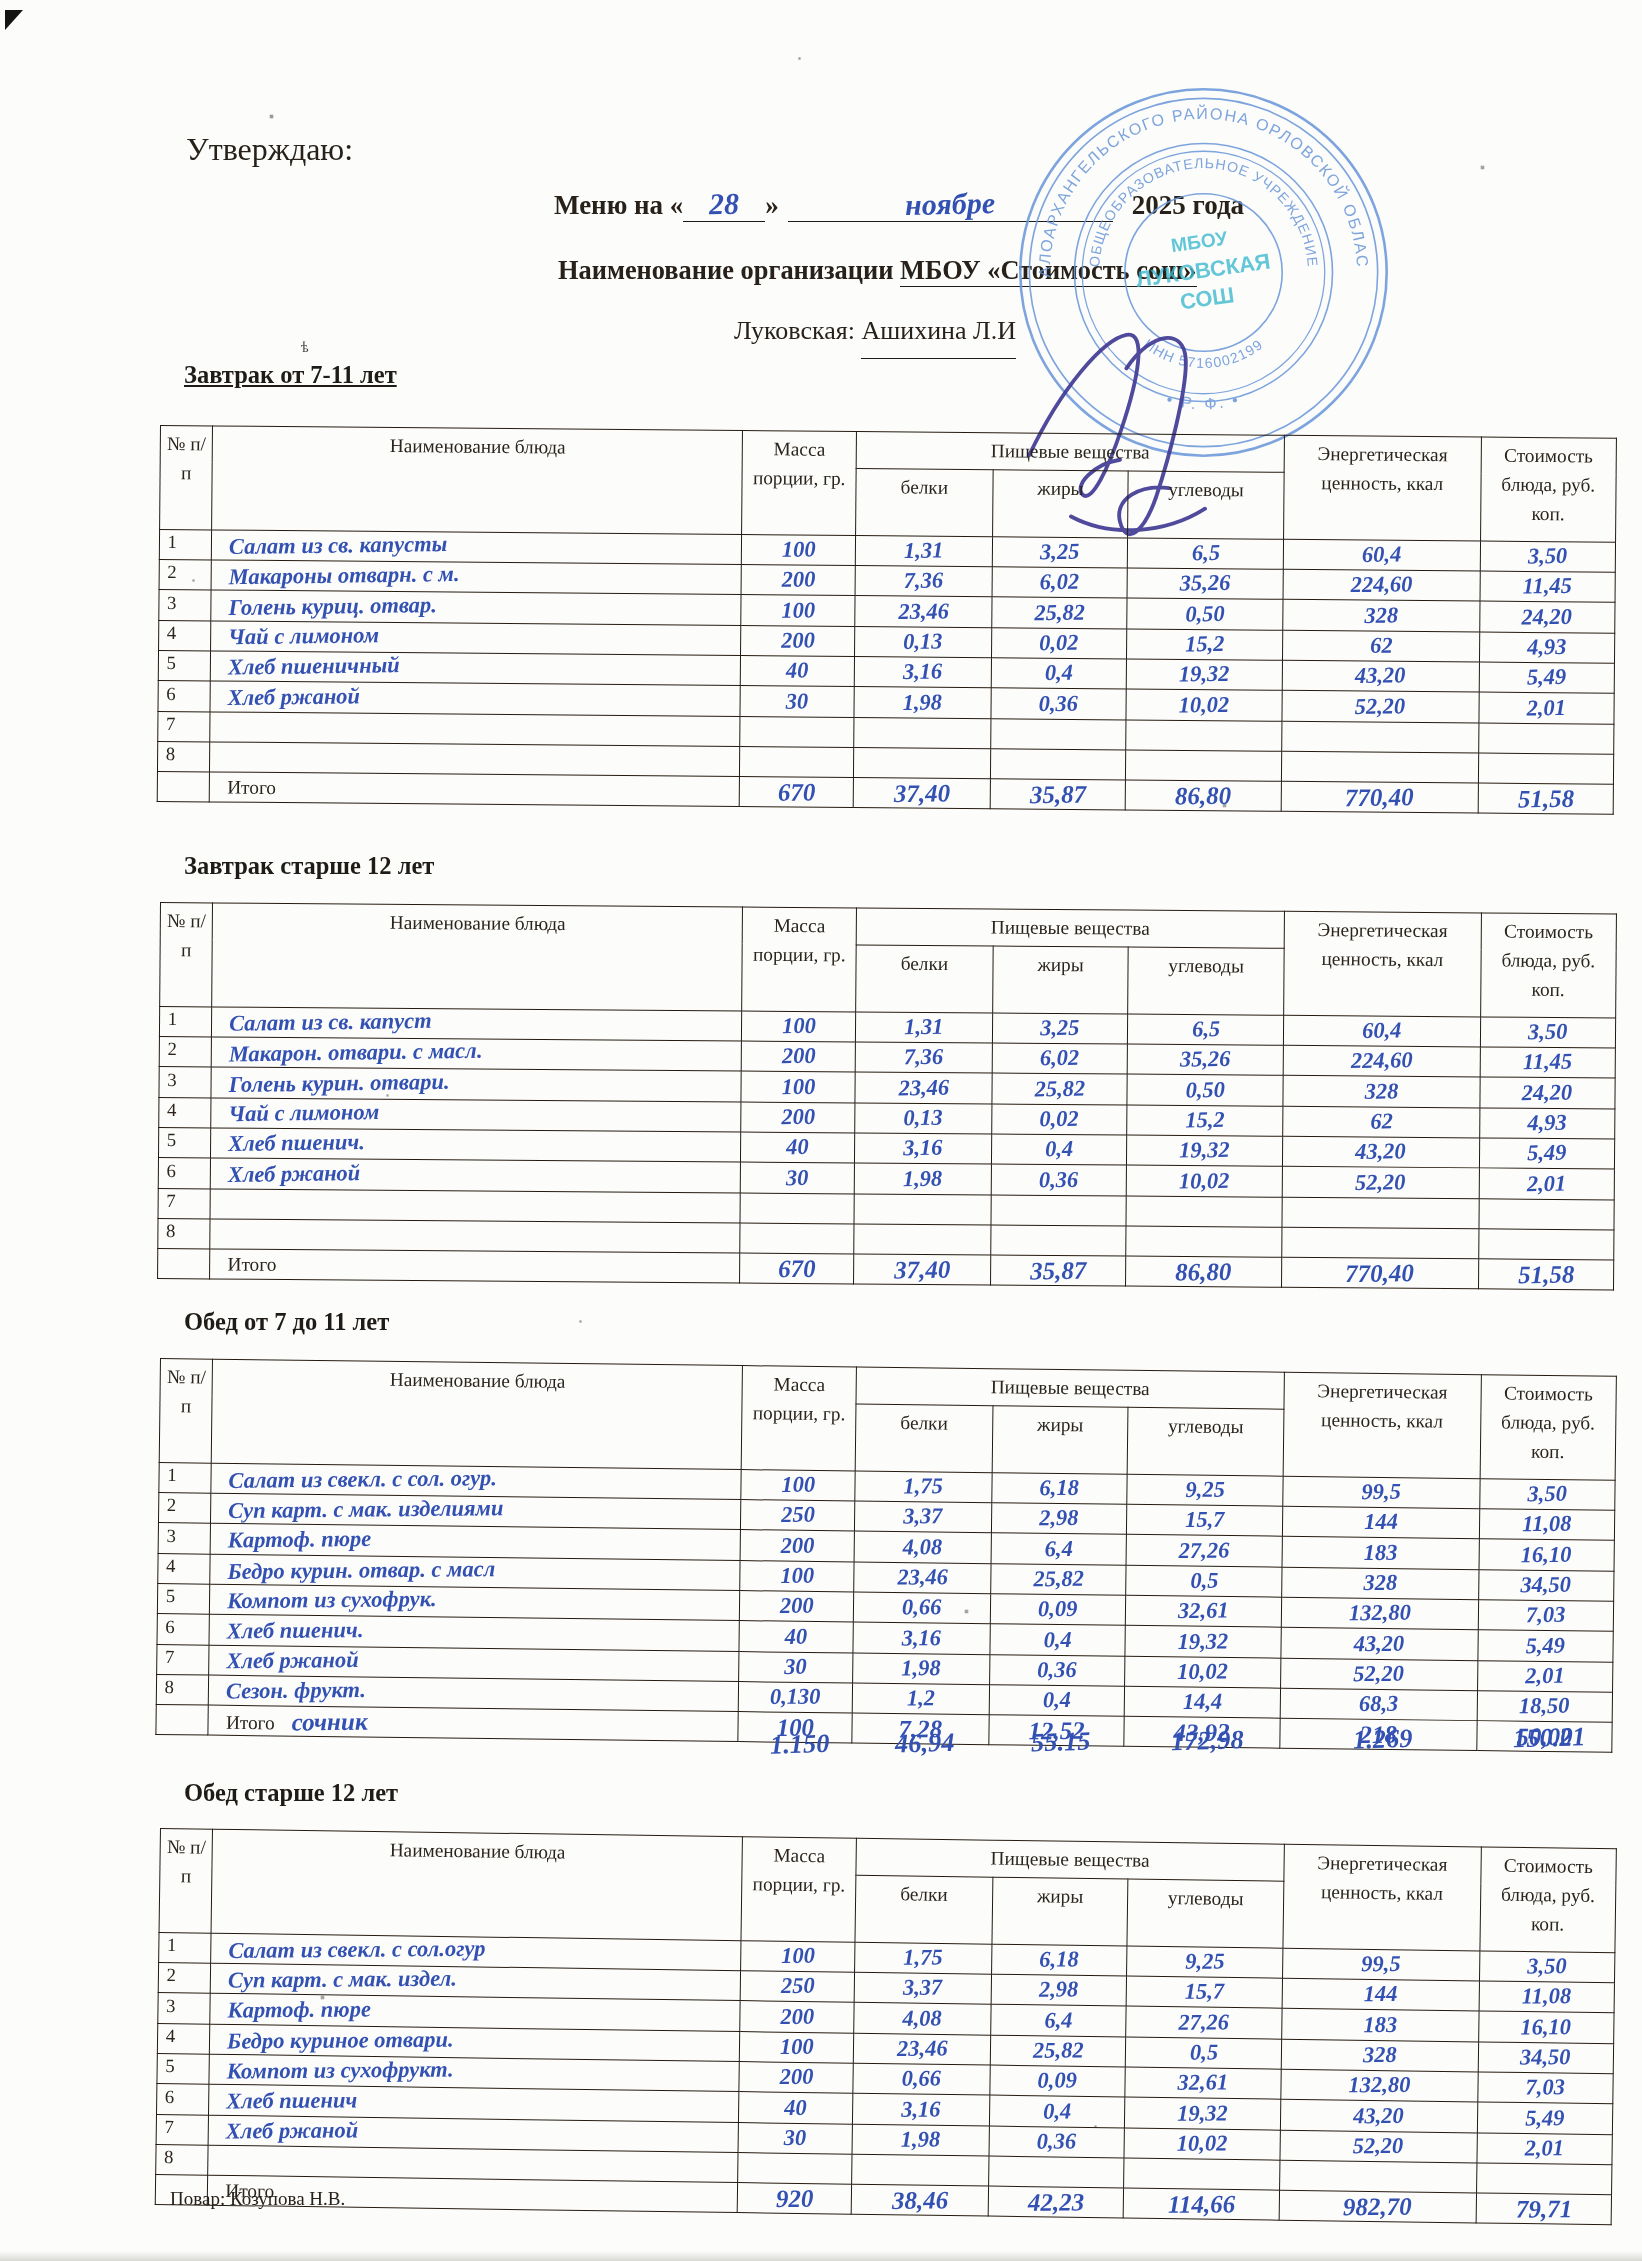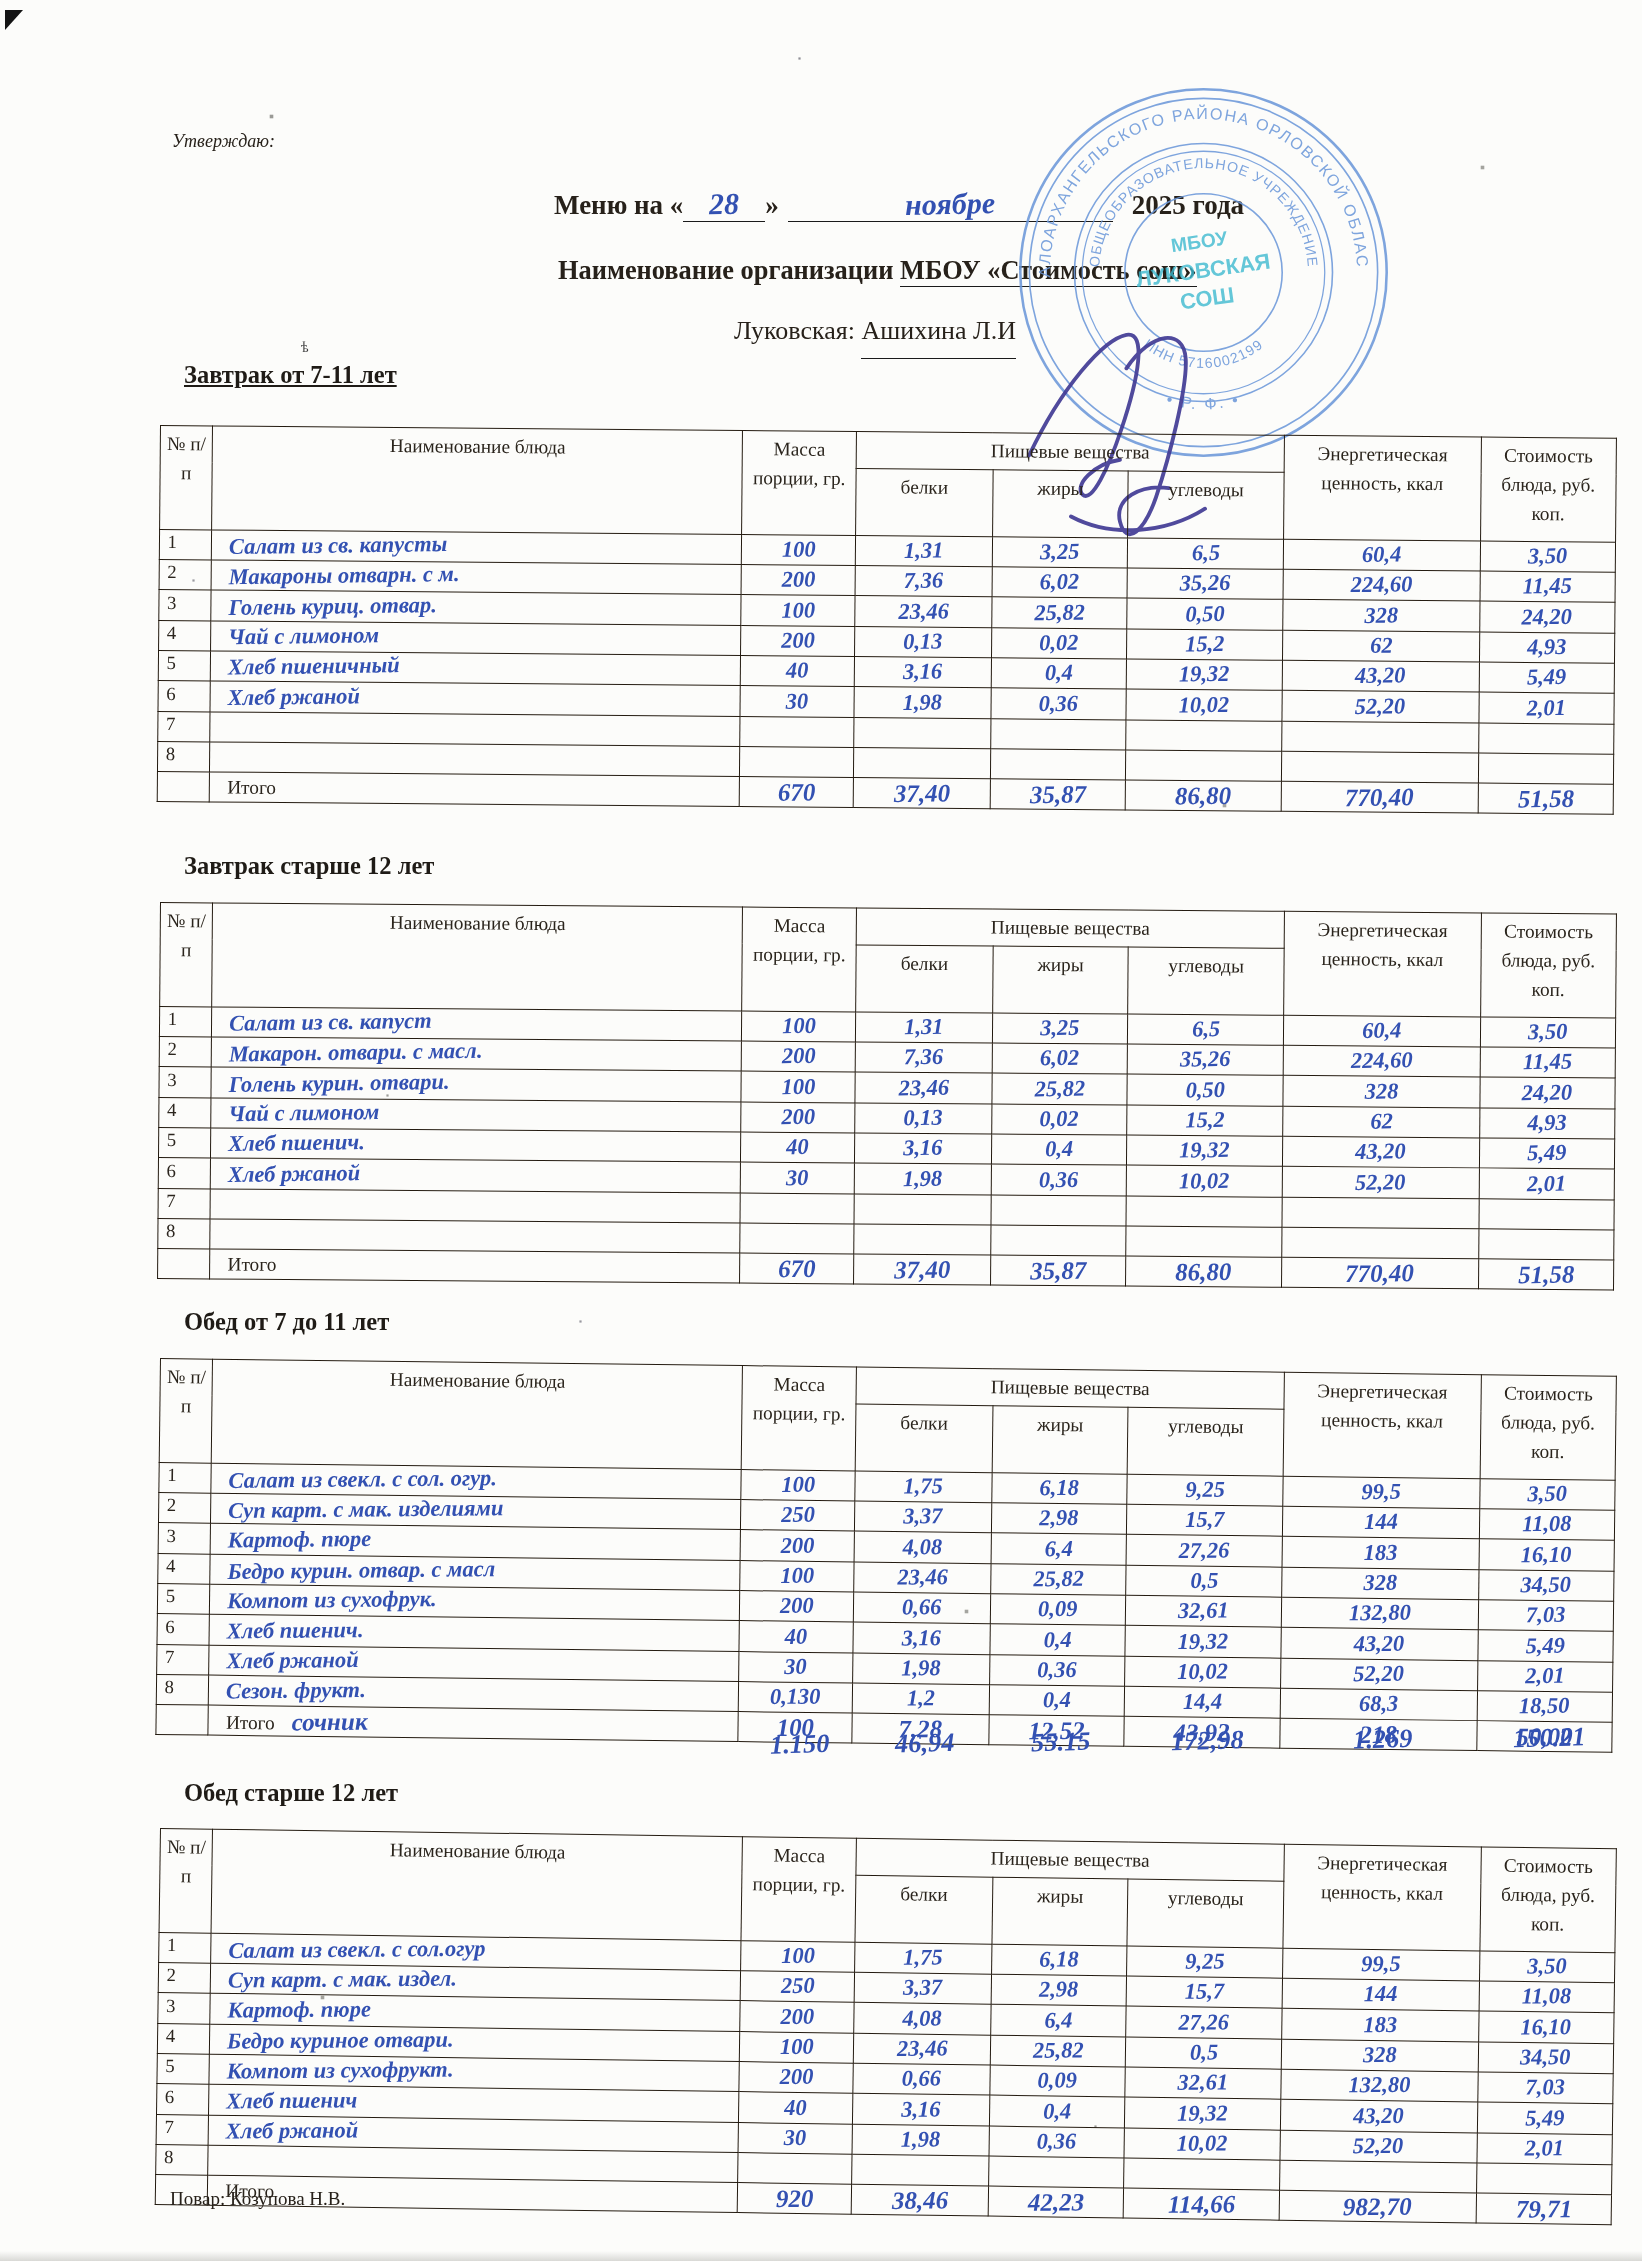--- a/index.html
+++ b/index.html
@@ -9,21 +9,21 @@
   .corner-mark{position:absolute;left:5.2px;top:10.3px;width:0;height:0;
     border-top:20.6px solid #141414;border-right:18px solid transparent;}
   .bottom-band{position:absolute;left:0;bottom:0;width:100%;height:10.3px;
     background:linear-gradient(to bottom, rgba(0,0,0,0), rgba(90,90,85,.22));}
   .speckles{position:absolute;left:0;top:0;width:1.3px;height:1.3px;background:transparent;
     box-shadow:271px 116px 0 1.3px #9a9a96, 799px 58px 0 0.6px #8f8f95, 1482px 167px 0 1.3px #a3a39e,
       193px 580px 0 0.6px #9a9aa0, 1224px 805px 0 1.3px #a6a6a2, 387px 1095px 0 0.6px #9c9c98,
       1533px 1031px 0 1.3px #a9a9a4, 580px 1321px 0 0.6px #9898a0, 966px 1611px 0 1.3px #a5a5a0,
       1417px 1868px 0 0.6px #9d9d99, 322px 1997px 0 1.3px #a2a29c, 1095px 2126px 0 0.6px #9b9b97;}
   
-  .approve{position:absolute;left:172px;top:131px;font-size:18px;font-style:italic;}
+  .approve{position:absolute;left:186px;top:131px;font-size:32px;}
   .menu-line{position:absolute;left:554px;top:189px;font-size:27px;font-weight:bold;white-space:nowrap;}
   .blank-day{display:inline-block;min-width:82px;text-align:center;border-bottom:1.9px solid #1a1a1a;}
   .blank-month{display:inline-block;min-width:325px;text-align:center;border-bottom:1.9px solid #1a1a1a;margin:0 9px;}
   .year{margin-left:10px;}
   .org-line{position:absolute;left:558px;top:255px;font-size:26.4px;font-weight:bold;white-space:nowrap;}
   .org-value{border-bottom:1.9px solid #1a1a1a;padding-bottom:1.3px;}
   .dir-line{position:absolute;left:734px;top:316px;font-size:26px;white-space:nowrap;}
   .dir-value{border-bottom:1.9px solid #1a1a1a;padding-bottom:13px;}
   .cook-line{position:absolute;left:170px;top:2188px;font-size:19px;}
   .artifact{position:absolute;left:301px;top:340px;font-size:14px;color:#3c3c3c;}

